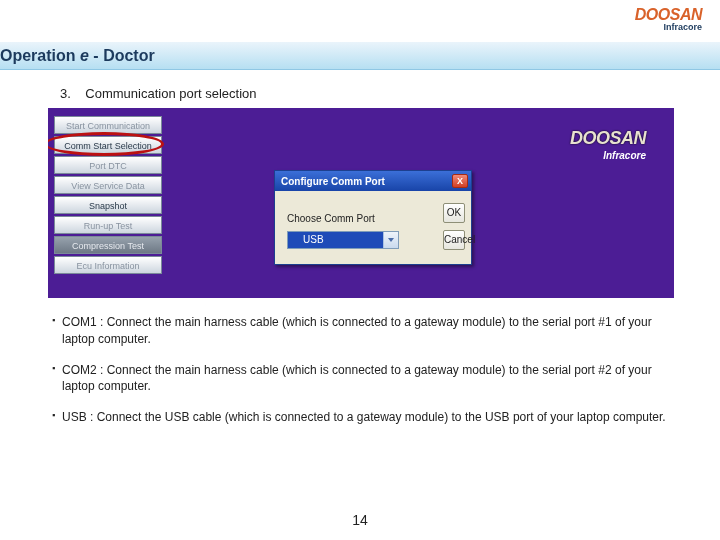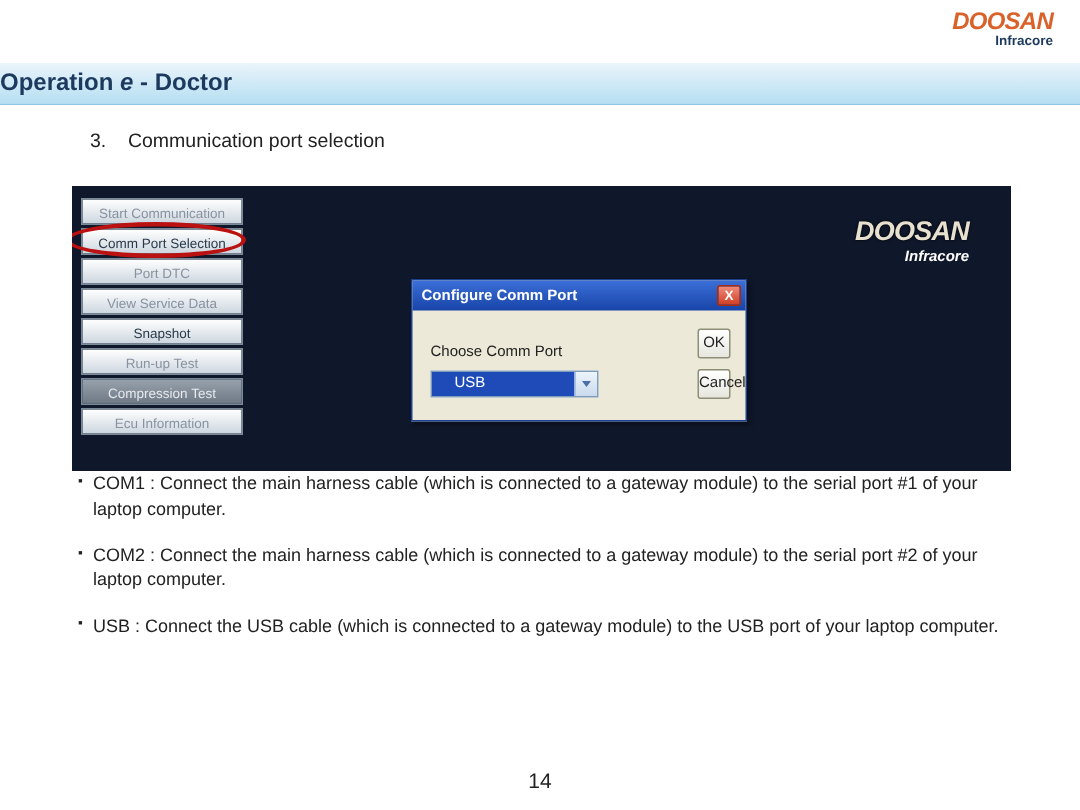--- a/index.html
+++ b/index.html
@@ -46,23 +46,23 @@
   }
   .title-bar .title-text .ital { font-style: italic; }
   .section-heading {
     position: absolute;
     top: 86px; left: 60px;
     font-size: 13px;
     color: #222;
   }
   .screenshot {
     position: absolute;
-    top: 124px; left: 48px;
+    top: 108px; left: 48px;
     width: 626px; height: 190px;
-    background: #0f172a;
+    background: #4c1d95;
     overflow: hidden;
   }
   .screenshot .side-menu {
     position: absolute;
     top: 8px; left: 6px;
     width: 108px;
     display: flex;
     flex-direction: column;
     gap: 2px;
   }
@@ -106,21 +106,21 @@
   .app-logo .sub {
     font-size: 10px;
     font-weight: bold;
     font-style: italic;
     color: #fff;
     margin-top: 1px;
   }
   .dialog {
     position: absolute;
     top: 62px; left: 226px;
-    width: 224px;
+    width: 198px;
     background: #ece9d8;
     border: 1px solid #1d3f8f;
     box-shadow: 2px 2px 3px rgba(0,0,0,0.4);
     font-family: Tahoma, Arial, sans-serif;
   }
   .dialog .titlebar {
     height: 20px;
     background: linear-gradient(#3b6fd8, #1844a8);
     display: flex;
     align-items: center;
@@ -239,21 +239,21 @@
   </div>
 </div>
 
 <div class="section-heading">
   <span>3.</span>&nbsp;&nbsp;&nbsp;&nbsp;<span>Communication port selection</span>
 </div>
 
 <div class="screenshot">
   <div class="side-menu">
     <div class="menu-btn dim"><span>Start Communication</span></div>
-    <div class="menu-btn"><span>Comm Port Selection</span></div>
+    <div class="menu-btn"><span>Comm Start Selection</span></div>
     <div class="menu-btn dim"><span>Port DTC</span></div>
     <div class="menu-btn dim"><span>View Service Data</span></div>
     <div class="menu-btn"><span>Snapshot</span></div>
     <div class="menu-btn dim"><span>Run-up Test</span></div>
     <div class="menu-btn dark"><span>Compression Test</span></div>
     <div class="menu-btn dim"><span>Ecu Information</span></div>
   </div>
   <div class="highlight-ring"></div>
 
   <div class="app-logo">

